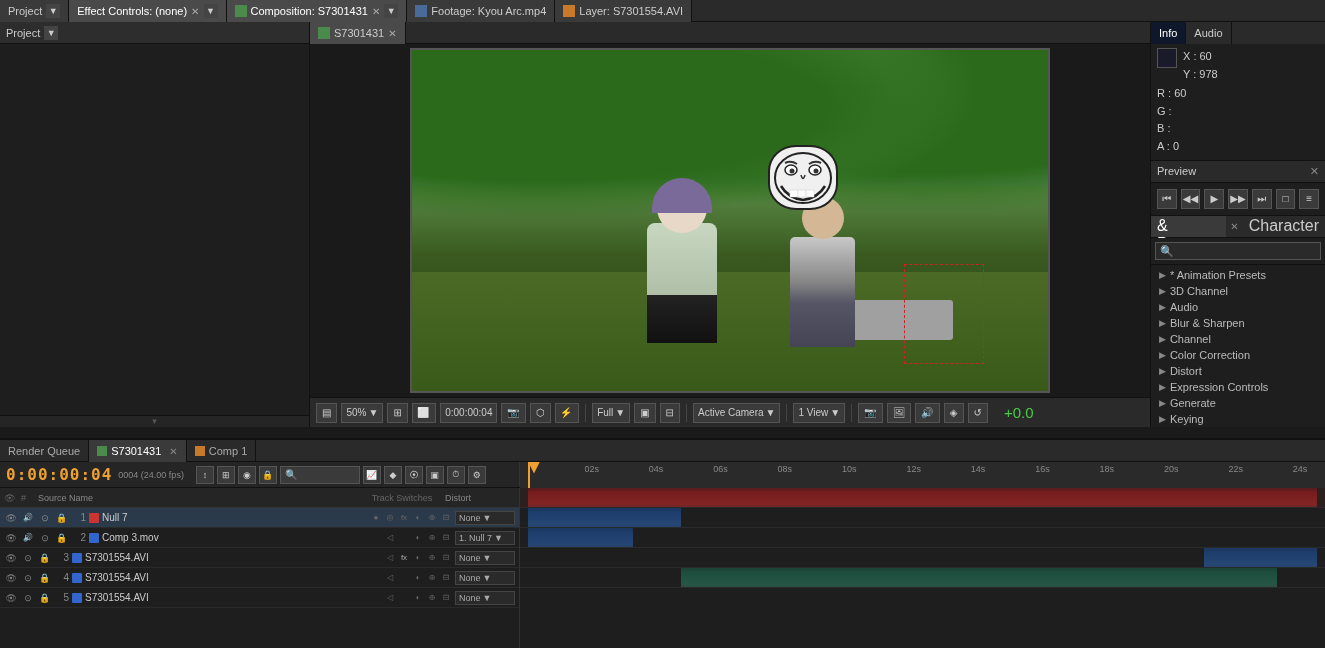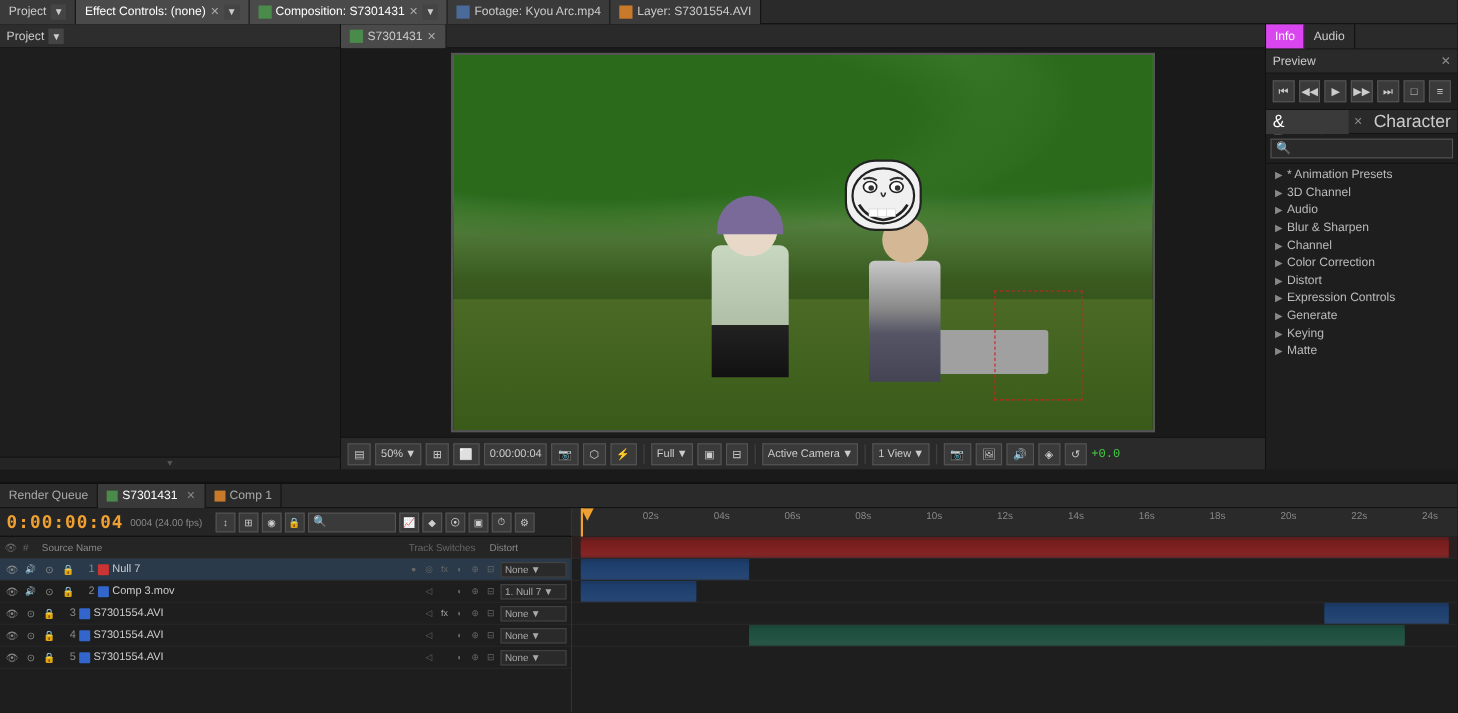--- a/index.html
+++ b/index.html
@@ -337,21 +337,21 @@
       padding: 0 8px;
       height: 22px;
       display: flex;
       align-items: center;
       font-size: 11px;
       color: #ccc;
       cursor: pointer;
       border-right: 1px solid #111;
     }
     .info-tab.active {
-      background: #d946ef;
+      background: #0f172a;
       color: #fff;
     }
     .info-content {
       padding: 4px 6px;
       background: #1e1e1e;
       font-size: 11px;
       color: #ccc;
       line-height: 1.6;
     }
     .info-row {
@@ -821,37 +821,55 @@
       <div class="ctrl-dropdown">
         <span>1 View</span>
         <span>▼</span>
       </div>
       <div class="ctrl-sep"></div>
       <div class="ctrl-btn">📷</div>
       <div class="ctrl-btn">🖼</div>
       <div class="ctrl-btn">🔊</div>
       <div class="ctrl-btn">◈</div>
       <div class="ctrl-btn">↺</div>
-      <div style="font-size: 11px; font-family: Liberation Mono, monospace; margin-left: 0;">
+      <div style="font-size: 15px; font-family: Liberation Sans, sans-serif; margin-left: 12px;">
         <span style="color: #44cc44;">+0.0</span>
       </div>
     </div>
 
   </div>
 
   <div class="right-panel">
 
     <div class="info-panel">
       <div class="info-tabs">
         <div class="info-tab active">
           <span>Info</span>
         </div>
         <div class="info-tab">
           <span>Audio</span>
         </div>
+      </div>
+      <div class="info-content">
+        <div style="display: flex; align-items: flex-start; gap: 6px; margin-bottom: 2px;">
+          <span class="color-swatch" style="background: #1a1a2a;"></span>
+          <div>
+            <div>X : 60</div>
+            <div>Y : 978</div>
+          </div>
+        </div>
+        <div class="info-row">
+          <div>
+            <span>R :</span>
+            <span>60</span>
+          </div>
+        </div>
+        <div>G :</div>
+        <div>B :</div>
+        <div>A : 0</div>
       </div>
     </div>
 
     <div class="preview-panel">
       <div class="preview-tab-bar">
         <span>Preview</span>
         <span style="color: #888; cursor: pointer; margin-left: auto;">✕</span>
       </div>
       <div class="preview-controls">
         <div class="pv-btn">⏮</div>

